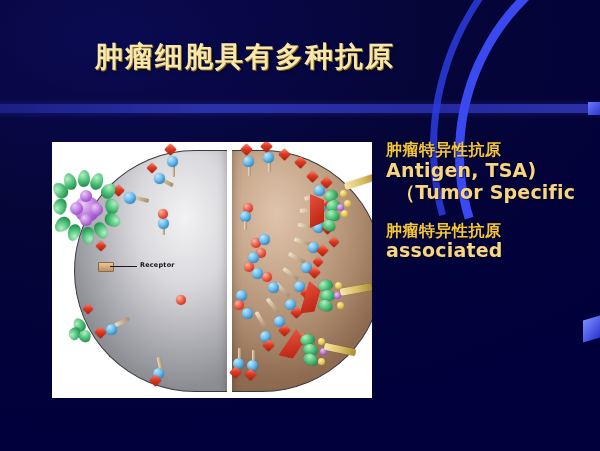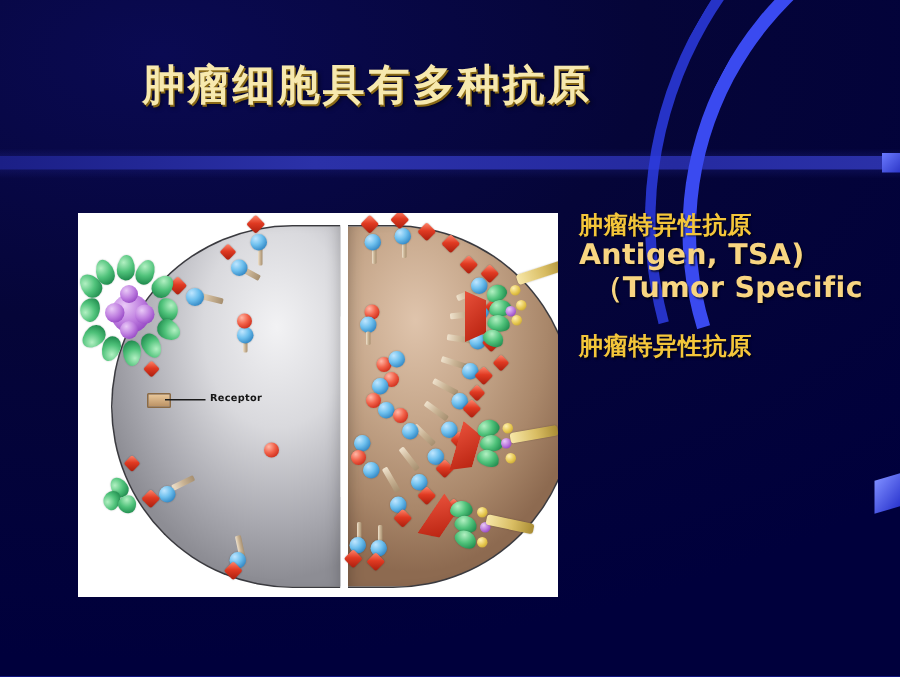--- a/index.html
+++ b/index.html
@@ -213,20 +213,21 @@
   <div id="bullets">
 
     <div class="blk">
       <div class="cn">肿瘤特异性抗原</div>
       <div class="en">Antigen, TSA)</div>
       <div class="en ind">（Tumor Specific</div>
     </div>
 
     <div class="blk">
       <div class="cn">肿瘤特异性抗原</div>
+      <div class="en">associated</div>
     </div>
 
   </div>
 
   <div id="figure">
     <div id="fig-inner">
 
       <div class="half left-half"></div>
       <div class="half right-half"></div>
 

